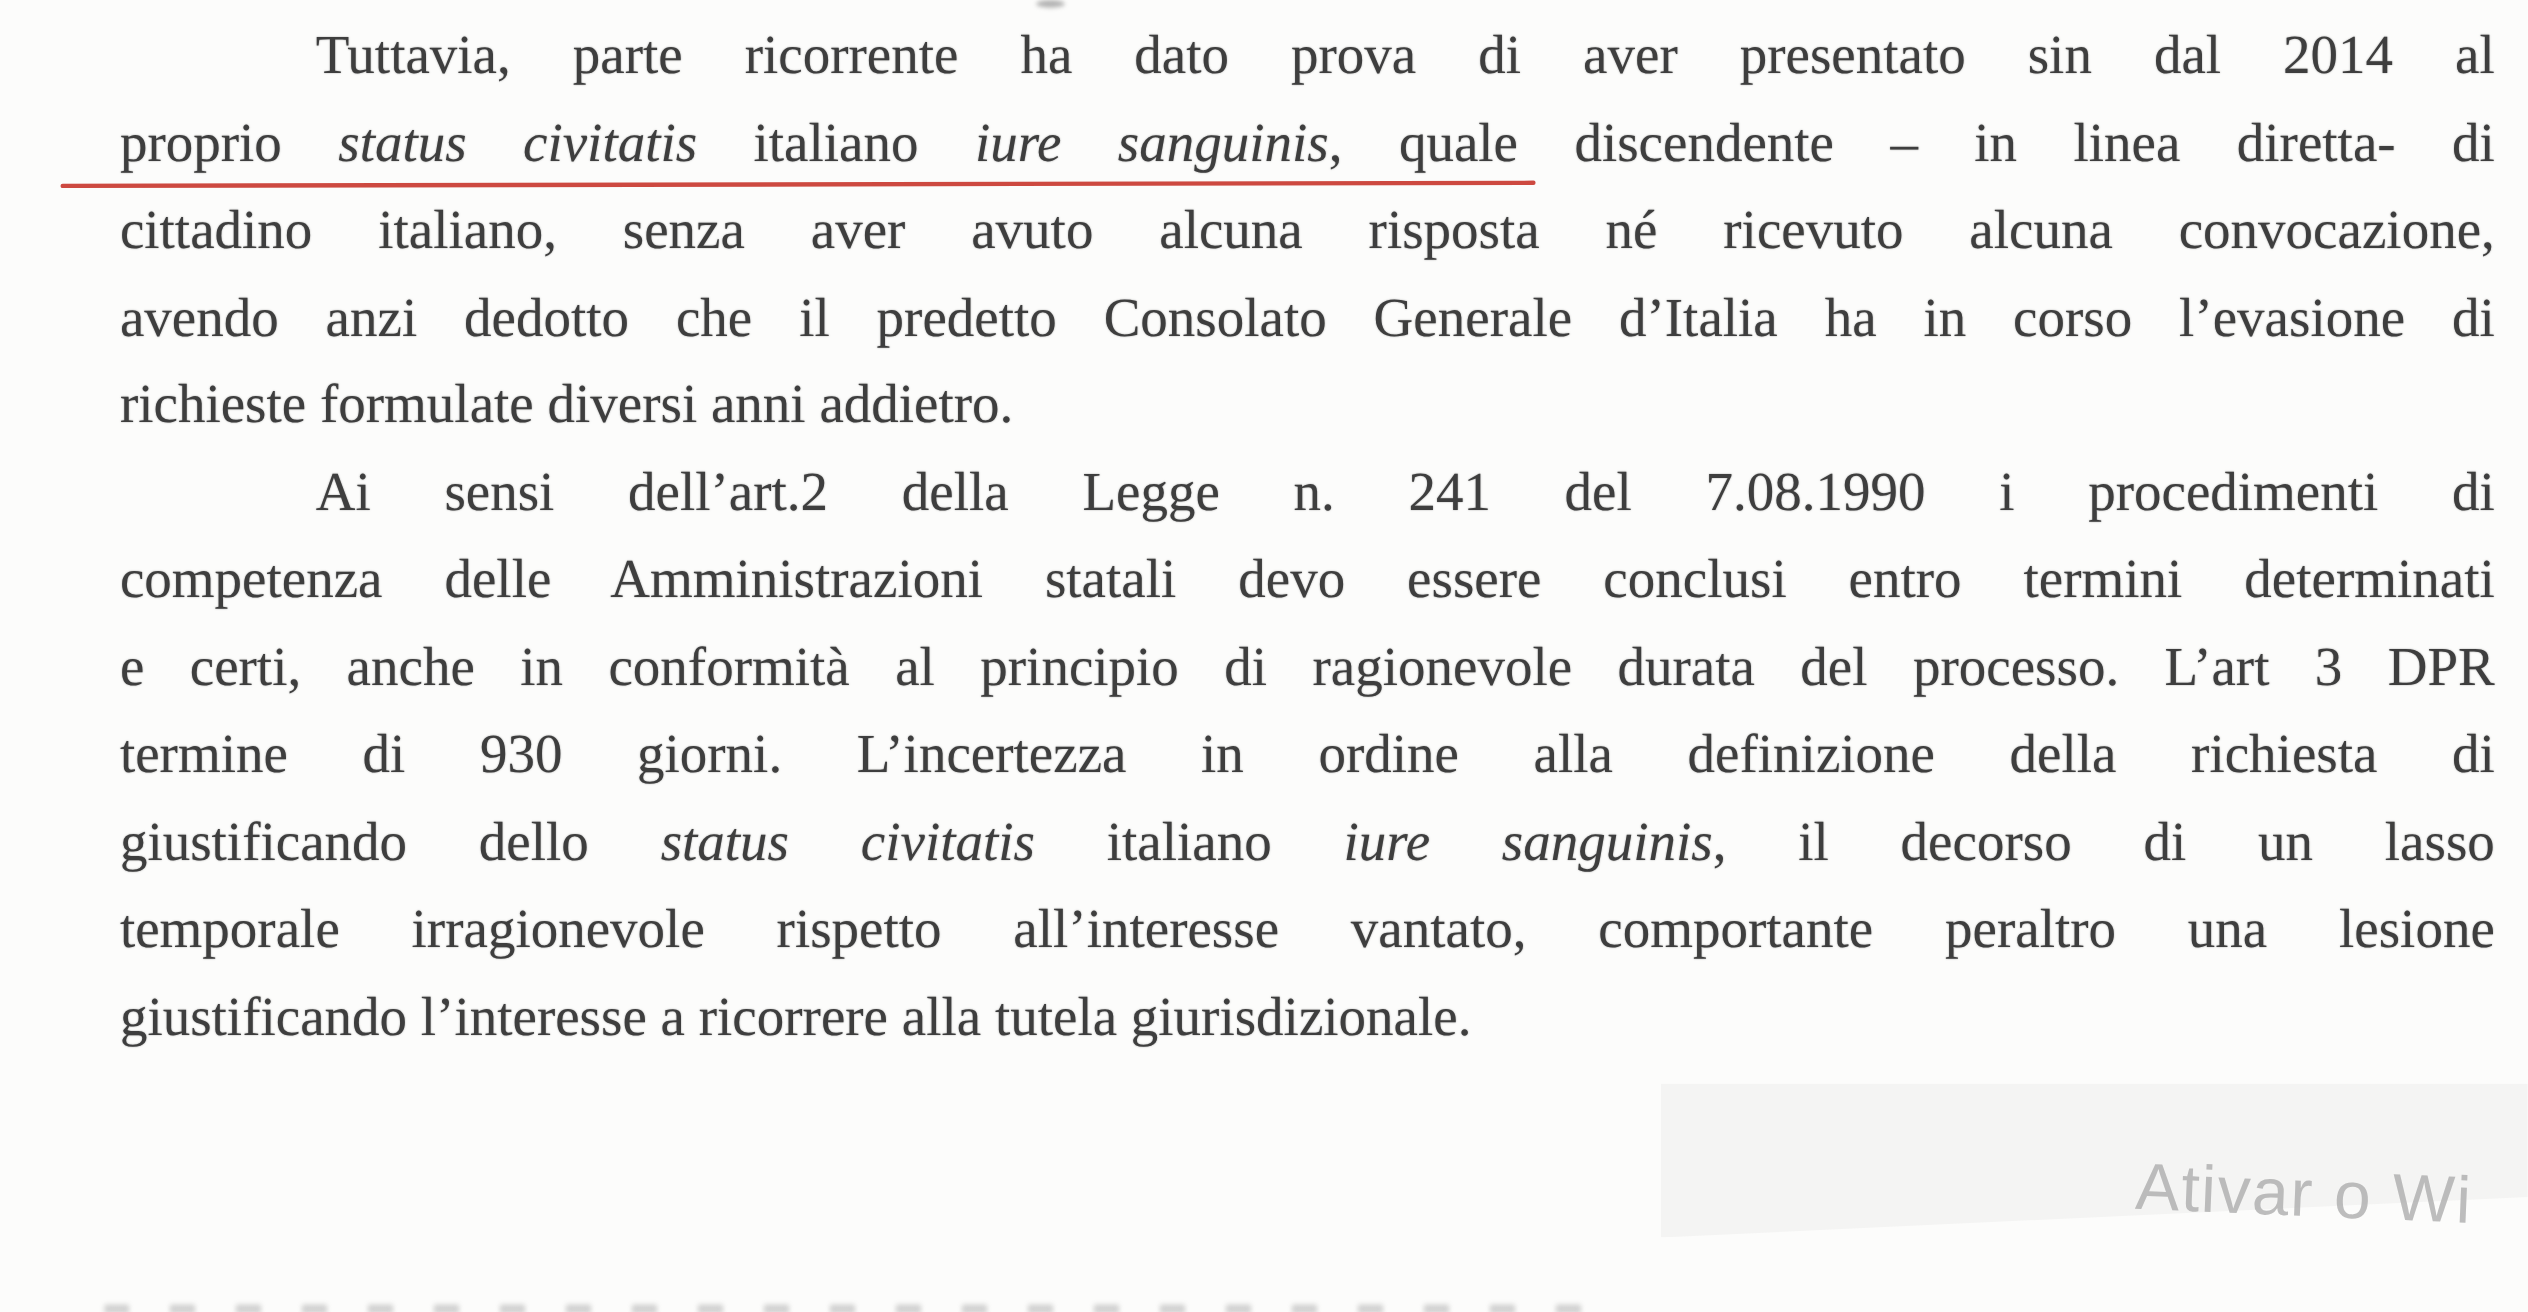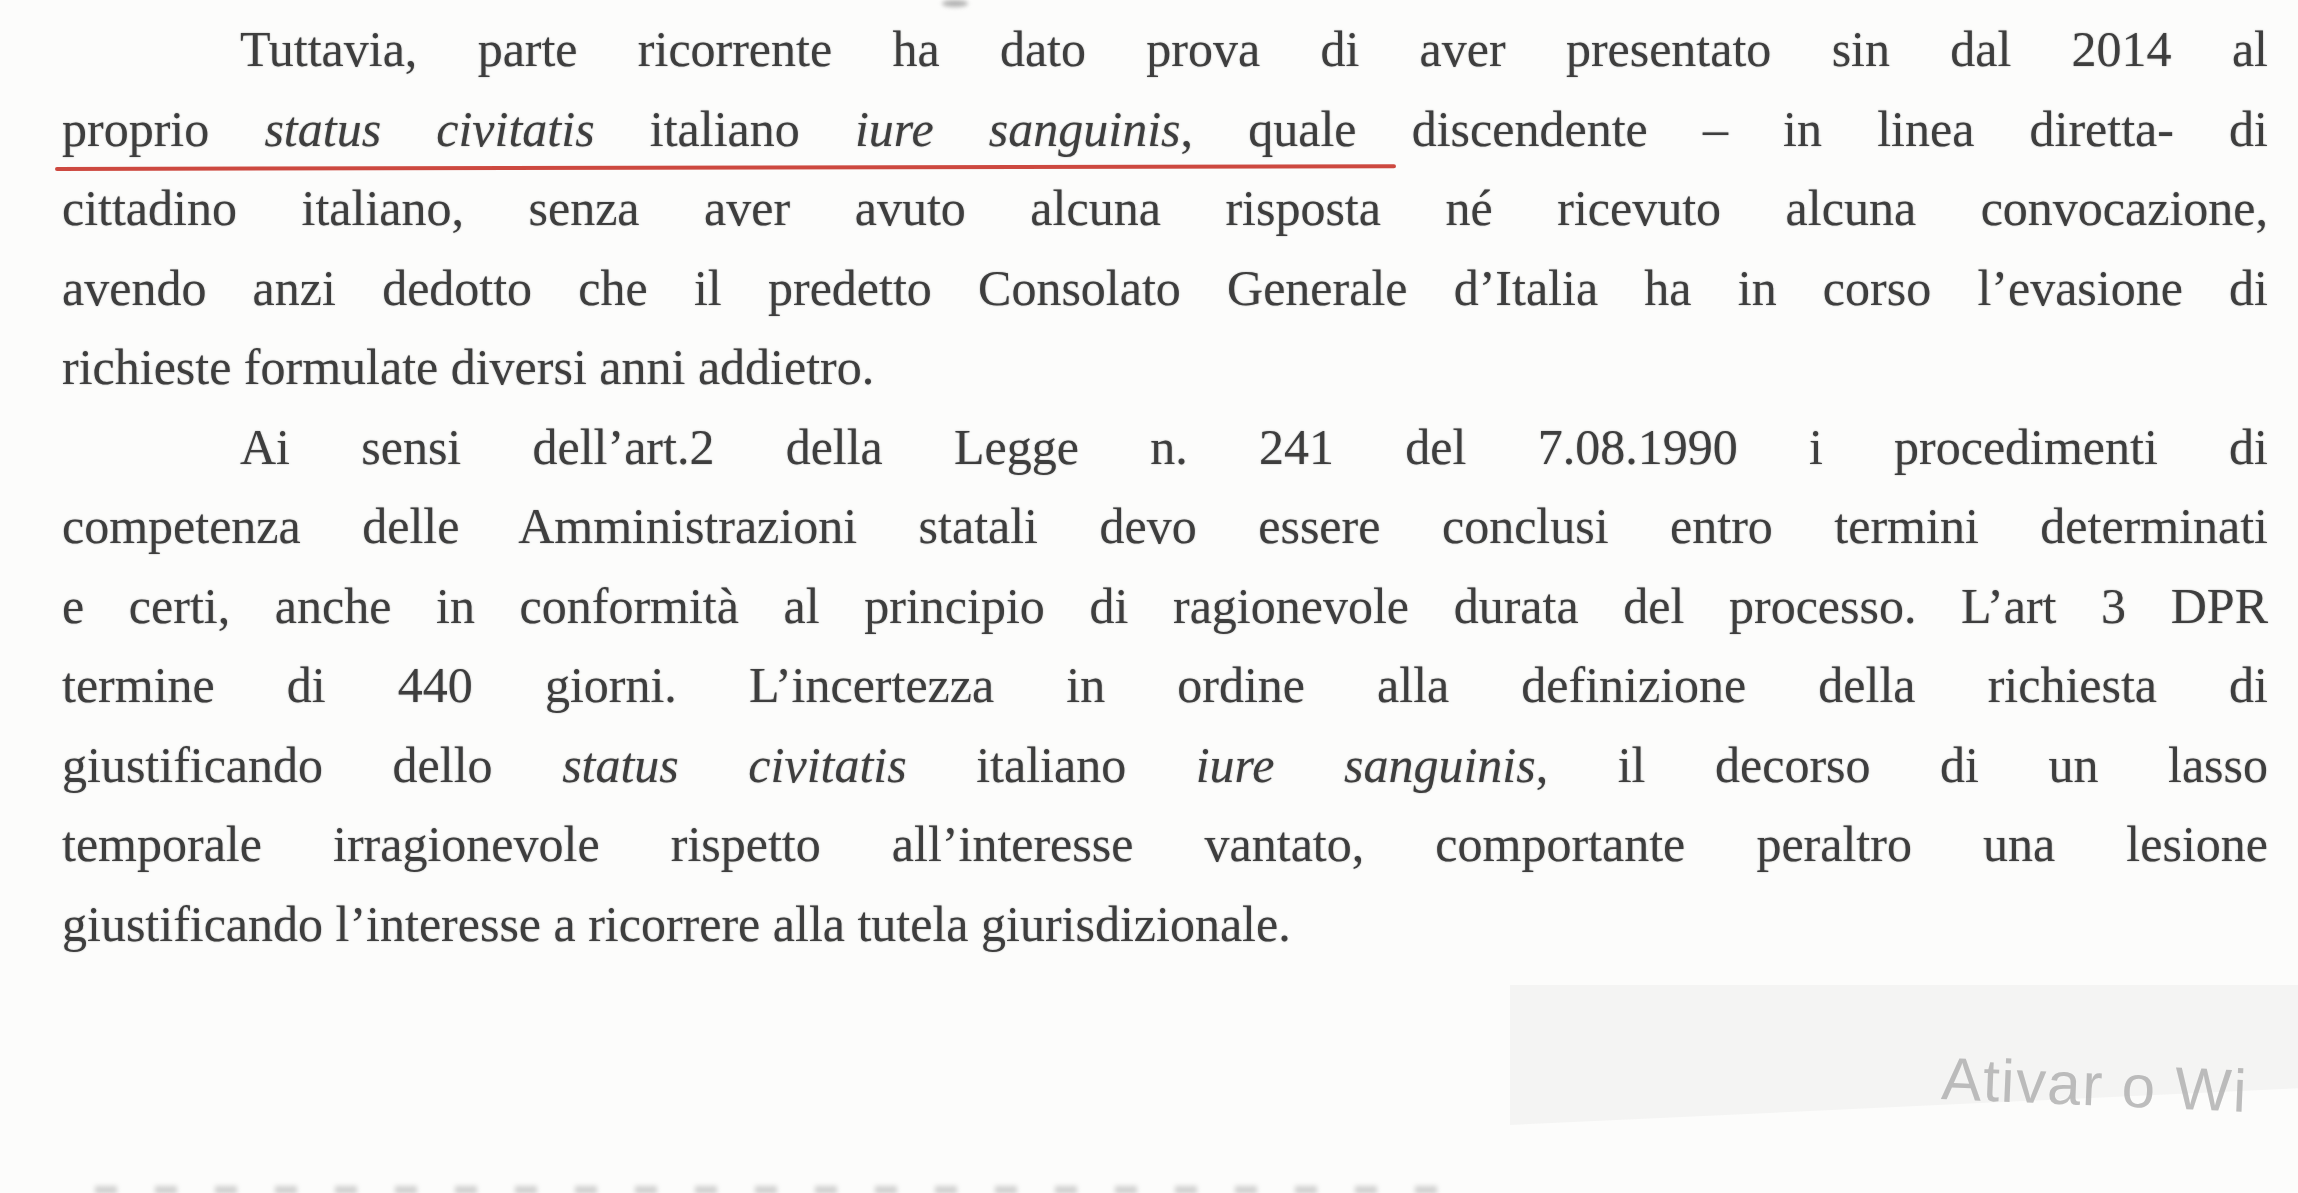--- a/index.html
+++ b/index.html
@@ -24,20 +24,21 @@
     font-size: 50px;
     color: #3e3e3e;
   }
   .line {
     height: 79.5px;
     line-height: 79.5px;
     text-align: justify;
     text-align-last: left;
     text-shadow: 0 0 1.5px rgba(62,62,62,0.55);
     white-space: normal;
+    margin-left: 47px;
   }
   .line.just { text-align-last: justify; }
   .line.ind  { text-indent: 178px; }
   .line i    { font-style: italic; }
 
   .red-underline {
     position: absolute;
     left: 55px;
     top: 167px;
     width: 1341px;
@@ -116,21 +117,21 @@
         <div class="line just ind"><span>Tuttavia, parte ricorrente ha dato prova di aver presentato sin dal 2014 al</span></div>
         <div class="line just"><span>proprio </span><i>status civitatis</i><span> italiano </span><i>iure sanguinis</i><span>, quale discendente – in linea diretta- di</span></div>
         <div class="line just"><span>cittadino italiano, senza aver avuto alcuna risposta né ricevuto alcuna convocazione,</span></div>
         <div class="line just"><span>avendo anzi dedotto che il predetto Consolato Generale d’Italia ha in corso l’evasione di</span></div>
         <div class="line"><span>richieste formulate diversi anni addietro.</span></div>
       </div>
     <div class="para">
         <div class="line just ind"><span>Ai sensi dell’art.2 della Legge n. 241 del 7.08.1990 i procedimenti di</span></div>
         <div class="line just"><span>competenza delle Amministrazioni statali devo essere conclusi entro termini determinati</span></div>
         <div class="line just"><span>e certi, anche in conformità al principio di ragionevole durata del processo. L’art 3 DPR</span></div>
-        <div class="line just"><span>termine di 440 giorni. L’incertezza in ordine alla definizione della richiesta di</span></div>
+        <div class="line just"><span>termine di 930 giorni. L’incertezza in ordine alla definizione della richiesta di</span></div>
         <div class="line just"><span>giustificando dello </span><i>status civitatis</i><span> italiano </span><i>iure sanguinis</i><span>, il decorso di un lasso</span></div>
         <div class="line just"><span>temporale irragionevole rispetto all’interesse vantato, comportante peraltro una lesione</span></div>
         <div class="line"><span>giustificando l’interesse a ricorrere alla tutela giurisdizionale.</span></div>
       </div>
   </div>
 
   <div class="red-underline"></div>
 
   <div class="smudge-top"></div>
   <div class="smudge-bottom"></div>

